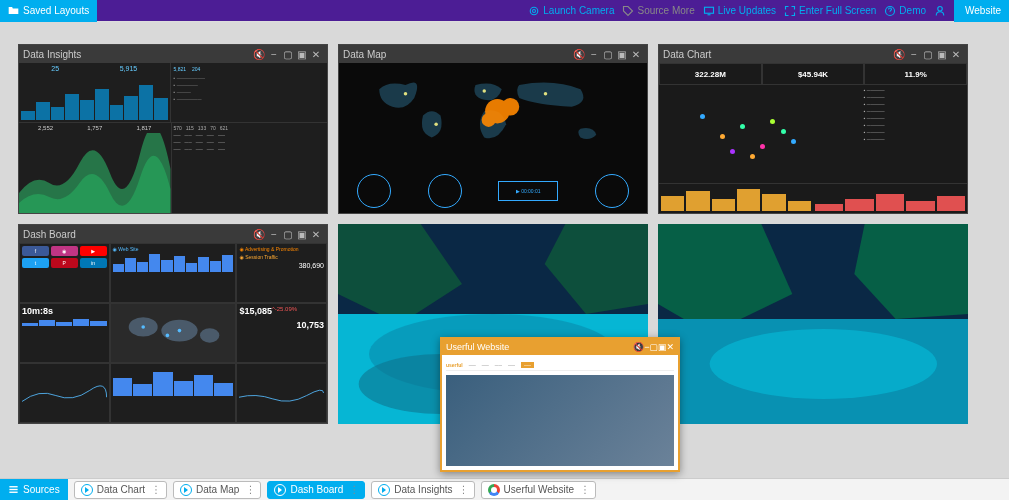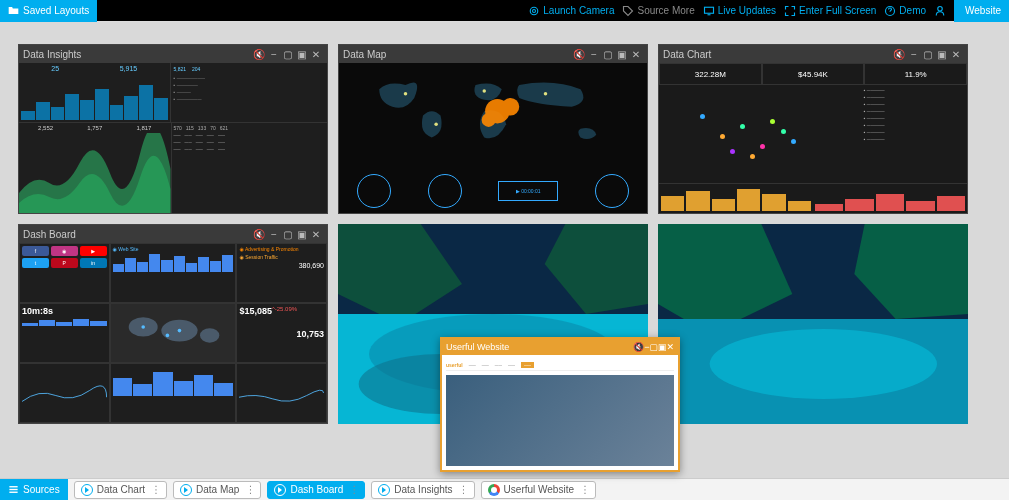--- a/index.html
+++ b/index.html
@@ -1,19 +1,19 @@
 <!DOCTYPE html>
 <html><head>
 <meta charset="utf-8">
 <style>
 * { margin:0; padding:0; box-sizing:border-box; font-family:Arial,Helvetica,sans-serif; }
 body { width:1009px; height:500px; background:#f0f0f0; overflow:hidden; position:relative; }
 
 
-.topbar { height:22px; background:#000000; border-bottom:1px solid #ddd; display:flex; align-items:center; font-size:10px; color:#333; }
+.topbar { height:22px; background:#4c1d95; border-bottom:1px solid #ddd; display:flex; align-items:center; font-size:10px; color:#333; }
 .saved-layouts { background:#00aeef; color:#fff; height:22px; display:flex; align-items:center; padding:0 8px; gap:4px; }
 .topbar .spacer { flex:1; }
 .topbar select { font-size:10px; height:18px; border:1px solid #ccc; background:#fff; margin-right:6px; }
 .topbar .tb-item { display:flex; align-items:center; gap:3px; margin-right:8px; color:#00aeef; cursor:pointer; }
 .topbar .tb-item.gray { color:#888; }
 .topbar .tb-item svg { width:12px; height:12px; }
 .logout-btn { background:#00aeef; color:#fff; height:22px; display:flex; align-items:center; padding:0 8px; gap:3px; }
 
 
 .canvas { position:absolute; top:22px; left:0; right:0; bottom:22px; background:#d9d9d9; padding:22px 18px 10px 18px; }
@@ -43,21 +43,21 @@
 
 
 .dm-body { background:#0a0a0a; position:relative; }
 .dm-body svg.world { width:100%; height:70%; }
 .dm-lower { position:absolute; bottom:0; left:0; right:0; height:30%; display:flex; justify-content:space-around; align-items:center; }
 .dm-circle { width:34px; height:34px; border:1px solid #3af; border-radius:50%; }
 
 
 .dc-body { background:#1a1a1a; display:flex; flex-direction:column; }
 .dc-stats { display:flex; height:22px; }
-.dc-stat { flex:1; border:1px solid #333; display:flex; align-items:center; justify-content:center; color:#fff; font-size:8px; font-weight:normal; }
+.dc-stat { flex:1; border:1px solid #333; display:flex; align-items:center; justify-content:center; color:#fff; font-size:8px; font-weight:bold; }
 .dc-mid { flex:1; display:flex; }
 .dc-scatter { flex:2; position:relative; }
 .dc-scatter .dot { position:absolute; width:5px; height:5px; border-radius:50%; }
 .dc-legend { flex:1; font-size:5px; color:#aaa; padding:2px; line-height:1.4; }
 .dc-bot { height:30px; display:flex; border-top:1px solid #333; }
 .dc-bars { flex:1; display:flex; align-items:flex-end; gap:2px; padding:2px; }
 .dc-bars div { flex:1; background:#e0a030; }
 
 
 .db-body { background:#1e1e1e; display:grid; grid-template-columns:1fr 1.4fr 1fr; grid-template-rows:1fr 1fr 1fr; font-size:5px; color:#999; }
@@ -415,21 +415,21 @@
                 <circle cx="55" cy="18" r="1.5"></circle>
                 <circle cx="45" cy="22" r="1.5"></circle>
               </g>
             </svg>
       </div>
       <div class="db-cell">
         <div style="display:flex;">
               <span class="db-big">$15,085</span>
               <span style="color:#e55;font-size:6px">^-25.09%</span>
             </div>
-        <div class="db-big" style="text-align:right;margin-top:13px">10,753</div>
+        <div class="db-big" style="text-align:right;margin-top:4px">10,753</div>
       </div>
       <div class="db-cell">
         <svg viewBox="0 0 100 30" width="100%" height="100%">
               <path d="M0 25 Q20 10 40 18 T80 12 T100 20" fill="none" stroke="#5bf" stroke-width="1"></path>
             </svg>
       </div>
       <div class="db-cell">
         <div class="db-bars" style="height:30px">
               <div style="height:60%"></div>
               <div style="height:40%"></div>

